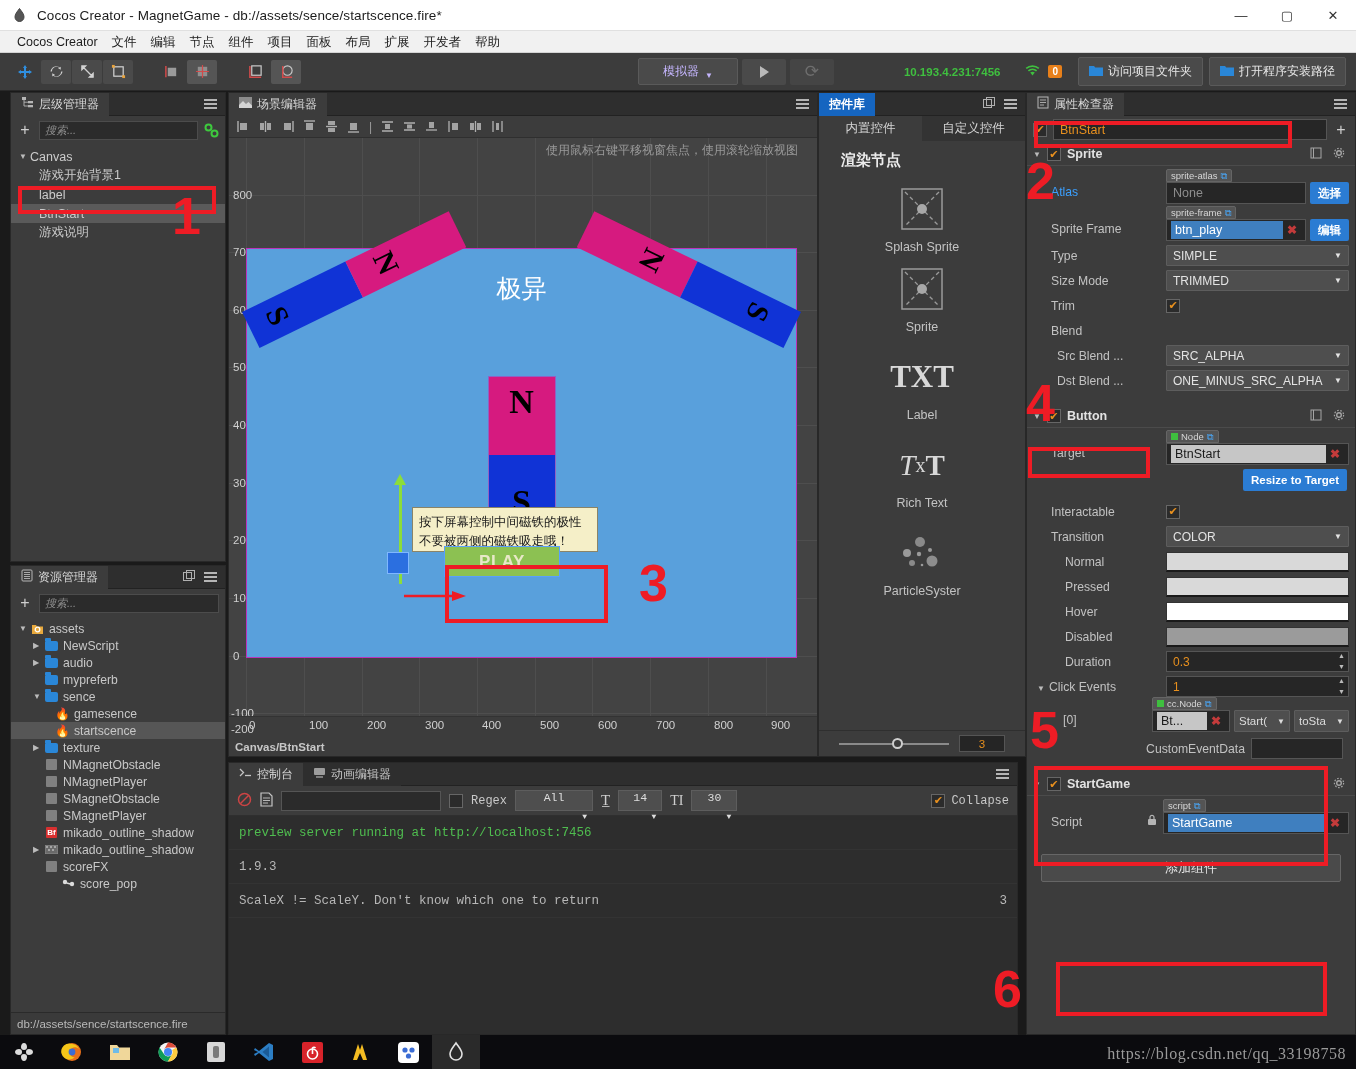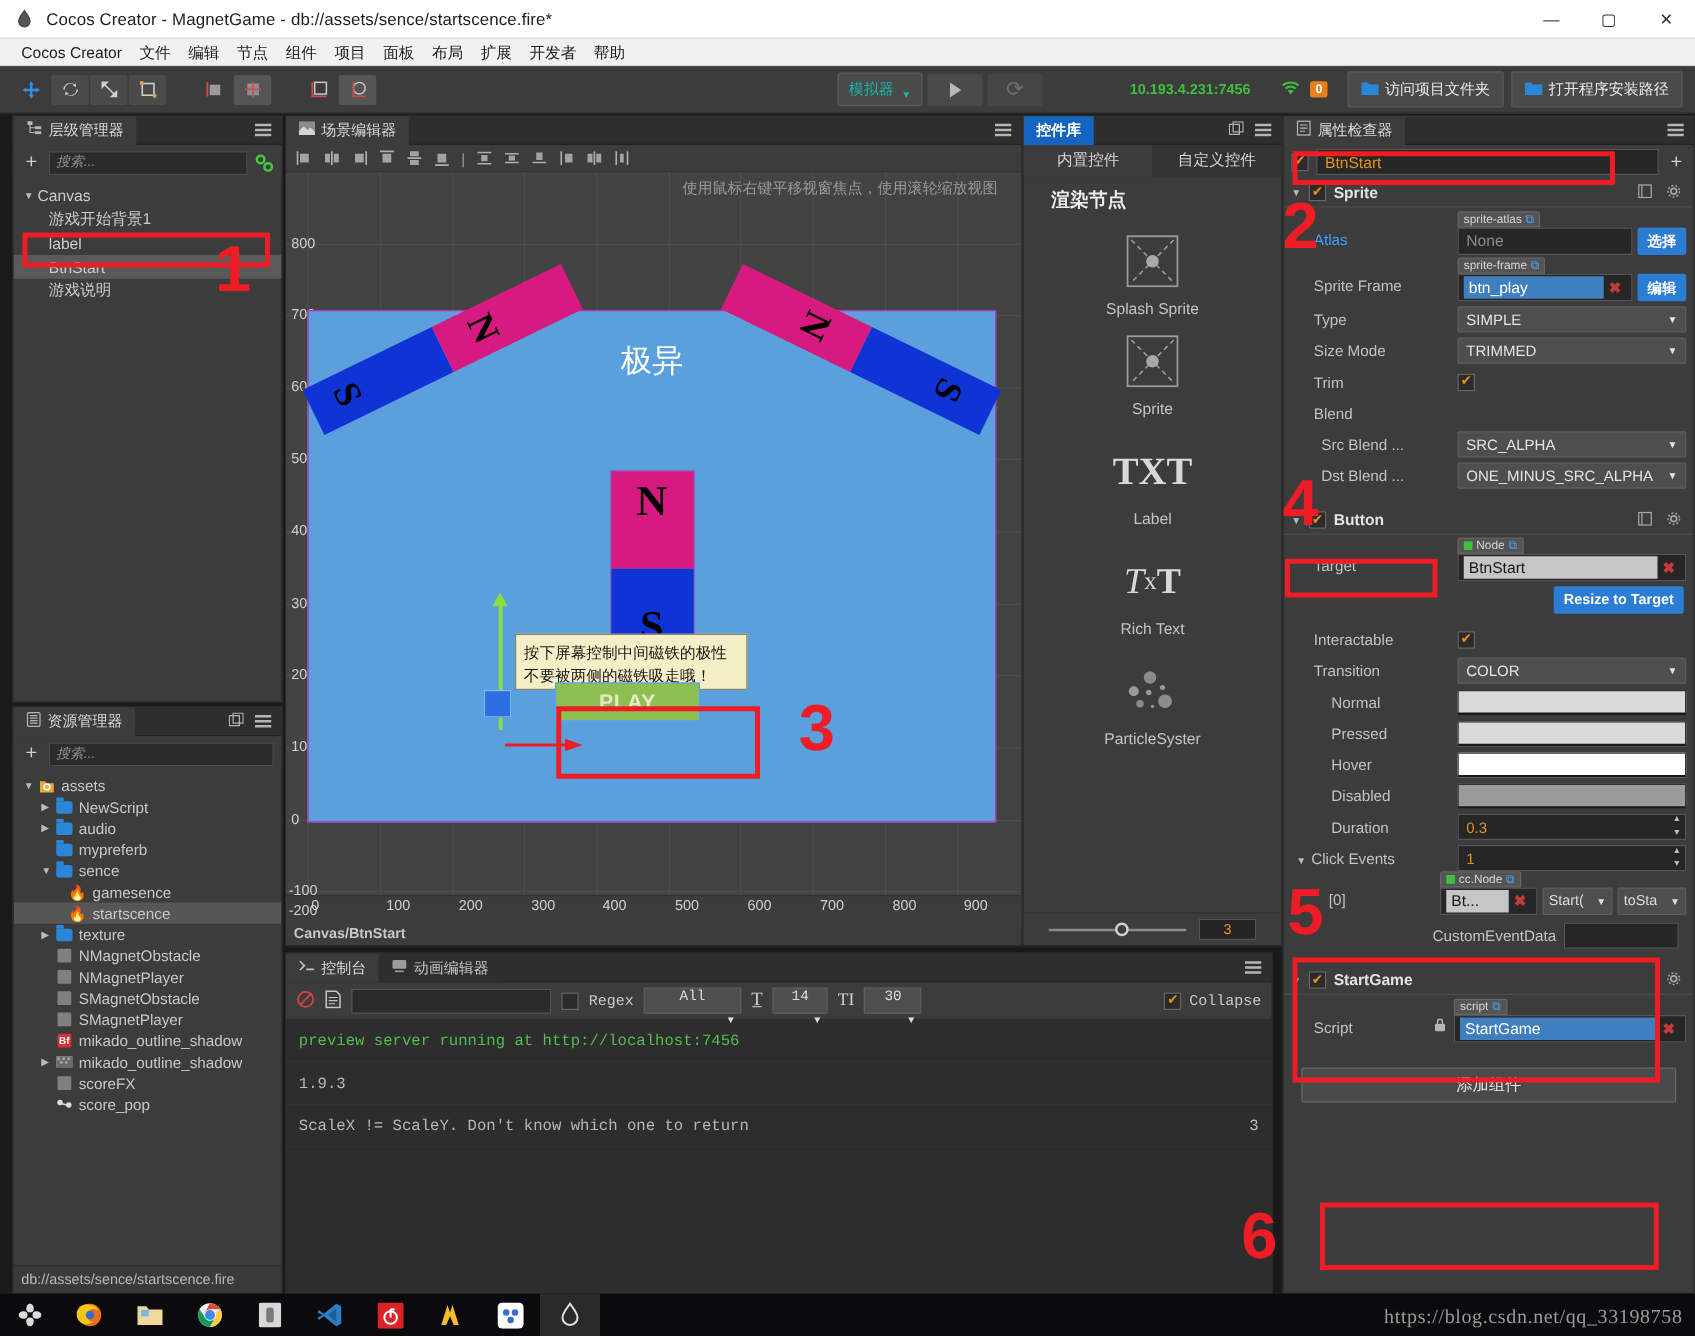--- a/index.html
+++ b/index.html
@@ -44,21 +44,21 @@
   .tb-btn {
     width: 30px; height: 24px; display: flex; align-items: center; justify-content: center;
     background: #4a4a4a; border-radius: 2px; margin-right: 1px;
   }
   .tb-btn.flat { background: transparent; }
   .tb-btn.active { background: #555; }
   .tb-sep { width: 12px; }
   .tb-right { margin-left: auto; display: flex; align-items: center; padding-right: 10px; }
   .sim-select {
     background: #4a4a4a; border: 1px solid #5a5a5a; border-radius: 2px;
-    color: #14b8a6; font-size: 12px; padding: 4px 8px; display: flex; align-items: flex-end; gap: 6px;
+    color: #c4b5fd; font-size: 12px; padding: 4px 24px; display: flex; align-items: flex-end; gap: 6px;
   }
   .play-btn, .refresh-btn {
     width: 44px; height: 26px; display: flex; align-items: center; justify-content: center;
     background: #4a4a4a; margin-left: 4px; border-radius:2px;
   }
   .refresh-btn { background: #454545; }
   .ip-text { color: #3fbf3f; font-size: 11.5px; margin-right: 24px; font-weight: bold; }
   .wifi-icon { margin-right: 7px; }
   .badge-orange {
     background: #e8801a; color: #fff; font-size: 10px; border-radius: 2px;
@@ -544,21 +544,21 @@
             </svg>
           </span>
         <span>mikado_outline_shadow</span>
       </div>
       <div class="a-row" style="padding-left:33px">
         <span class="ico">
             <span class="cube"></span>
           </span>
         <span>scoreFX</span>
       </div>
-      <div class="a-row" style="padding-left:33px">
+      <div class="a-row" style="padding-left:50px">
         <span class="ico">
             <svg width="14" height="11" viewBox="0 0 14 11">
               <circle cx="3" cy="4" r="2.2" fill="#dcdcdc"></circle>
               <circle cx="10" cy="6" r="2.2" fill="#dcdcdc"></circle>
               <path d="M4.5 5 L8.5 6" stroke="#dcdcdc" stroke-width="1.4"></path>
             </svg>
           </span>
         <span>score_pop</span>
       </div>
     </div>

